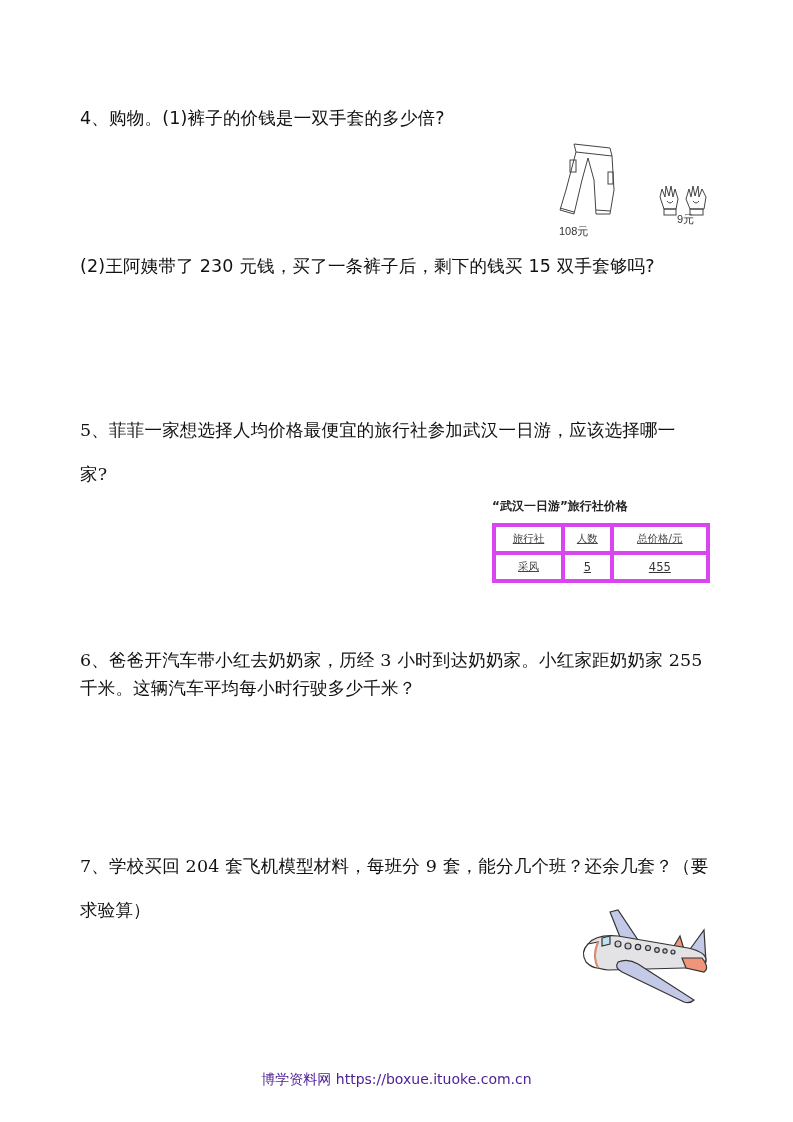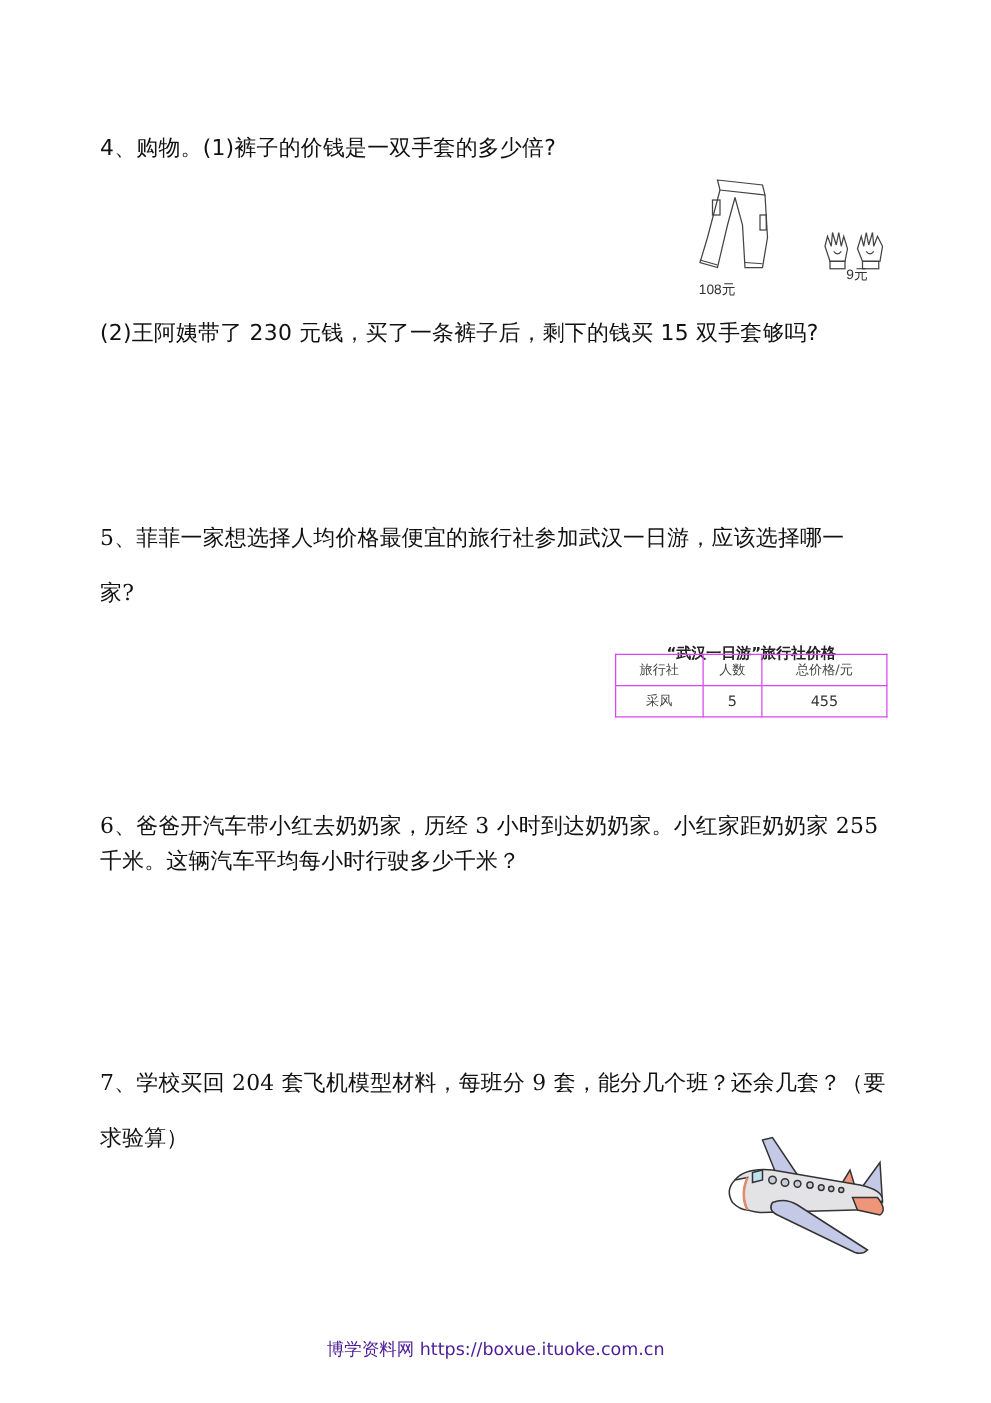--- a/index.html
+++ b/index.html
@@ -1,25 +1,25 @@
 <!DOCTYPE html>
 <html><head>
 <meta charset="utf-8">
 <style>
   html, body { margin: 0; padding: 0; background: #ffffff; }
   body { width: 793px; height: 1122px; position: relative; overflow: hidden;
          font-family: "DejaVu Sans", "Liberation Sans", sans-serif; color: #111; }
   .line { position: absolute; left: 80px; font-size: 17.5px; white-space: nowrap; letter-spacing: 0.2px; }
   .serif { font-family: "DejaVu Serif", "Liberation Serif", serif; }
   .cap { position: absolute; font-size: 11px; color: #333; font-family: "Liberation Sans", sans-serif; }
-  .tbl-title { position: absolute; left: 492px; top: 514px; width: 218px; text-align: center;
+  .tbl-title { position: absolute; left: 492px; top: 498px; width: 218px; text-align: left;
                font-size: 12px; font-weight: bold; color: #222; }
   table.price { position: absolute; left: 492px; top: 523px; width: 218px; border-collapse: collapse;
                 font-size: 11.5px; color: #333; border: 1.5px solid #333; }
-  table.price td, table.price th { border: 1px solid #d946ef; height: 24px; text-align: center; font-weight: normal; padding: 0; }
+  table.price td, table.price th { border: 4px solid #d946ef; height: 24px; text-align: center; font-weight: normal; padding: 0; text-decoration: underline; }
   table.price th, table.price td.name { font-family: "DejaVu Serif", serif; font-size: 10.5px; color: #444; }
   .footer { position: absolute; top: 1071px; left: 0; width: 793px; text-align: center; font-size: 14px; color: #4c1d95; }
 </style>
 </head>
 <body>
 
 <div class="line" style="top:106px;">4、购物。(1)裤子的价钱是一双手套的多少倍?</div>
 
 <svg style="position:absolute;left:552px;top:140px;" width="70" height="78" viewBox="0 0 70 78">
   <g fill="none" stroke="#444" stroke-width="1">

